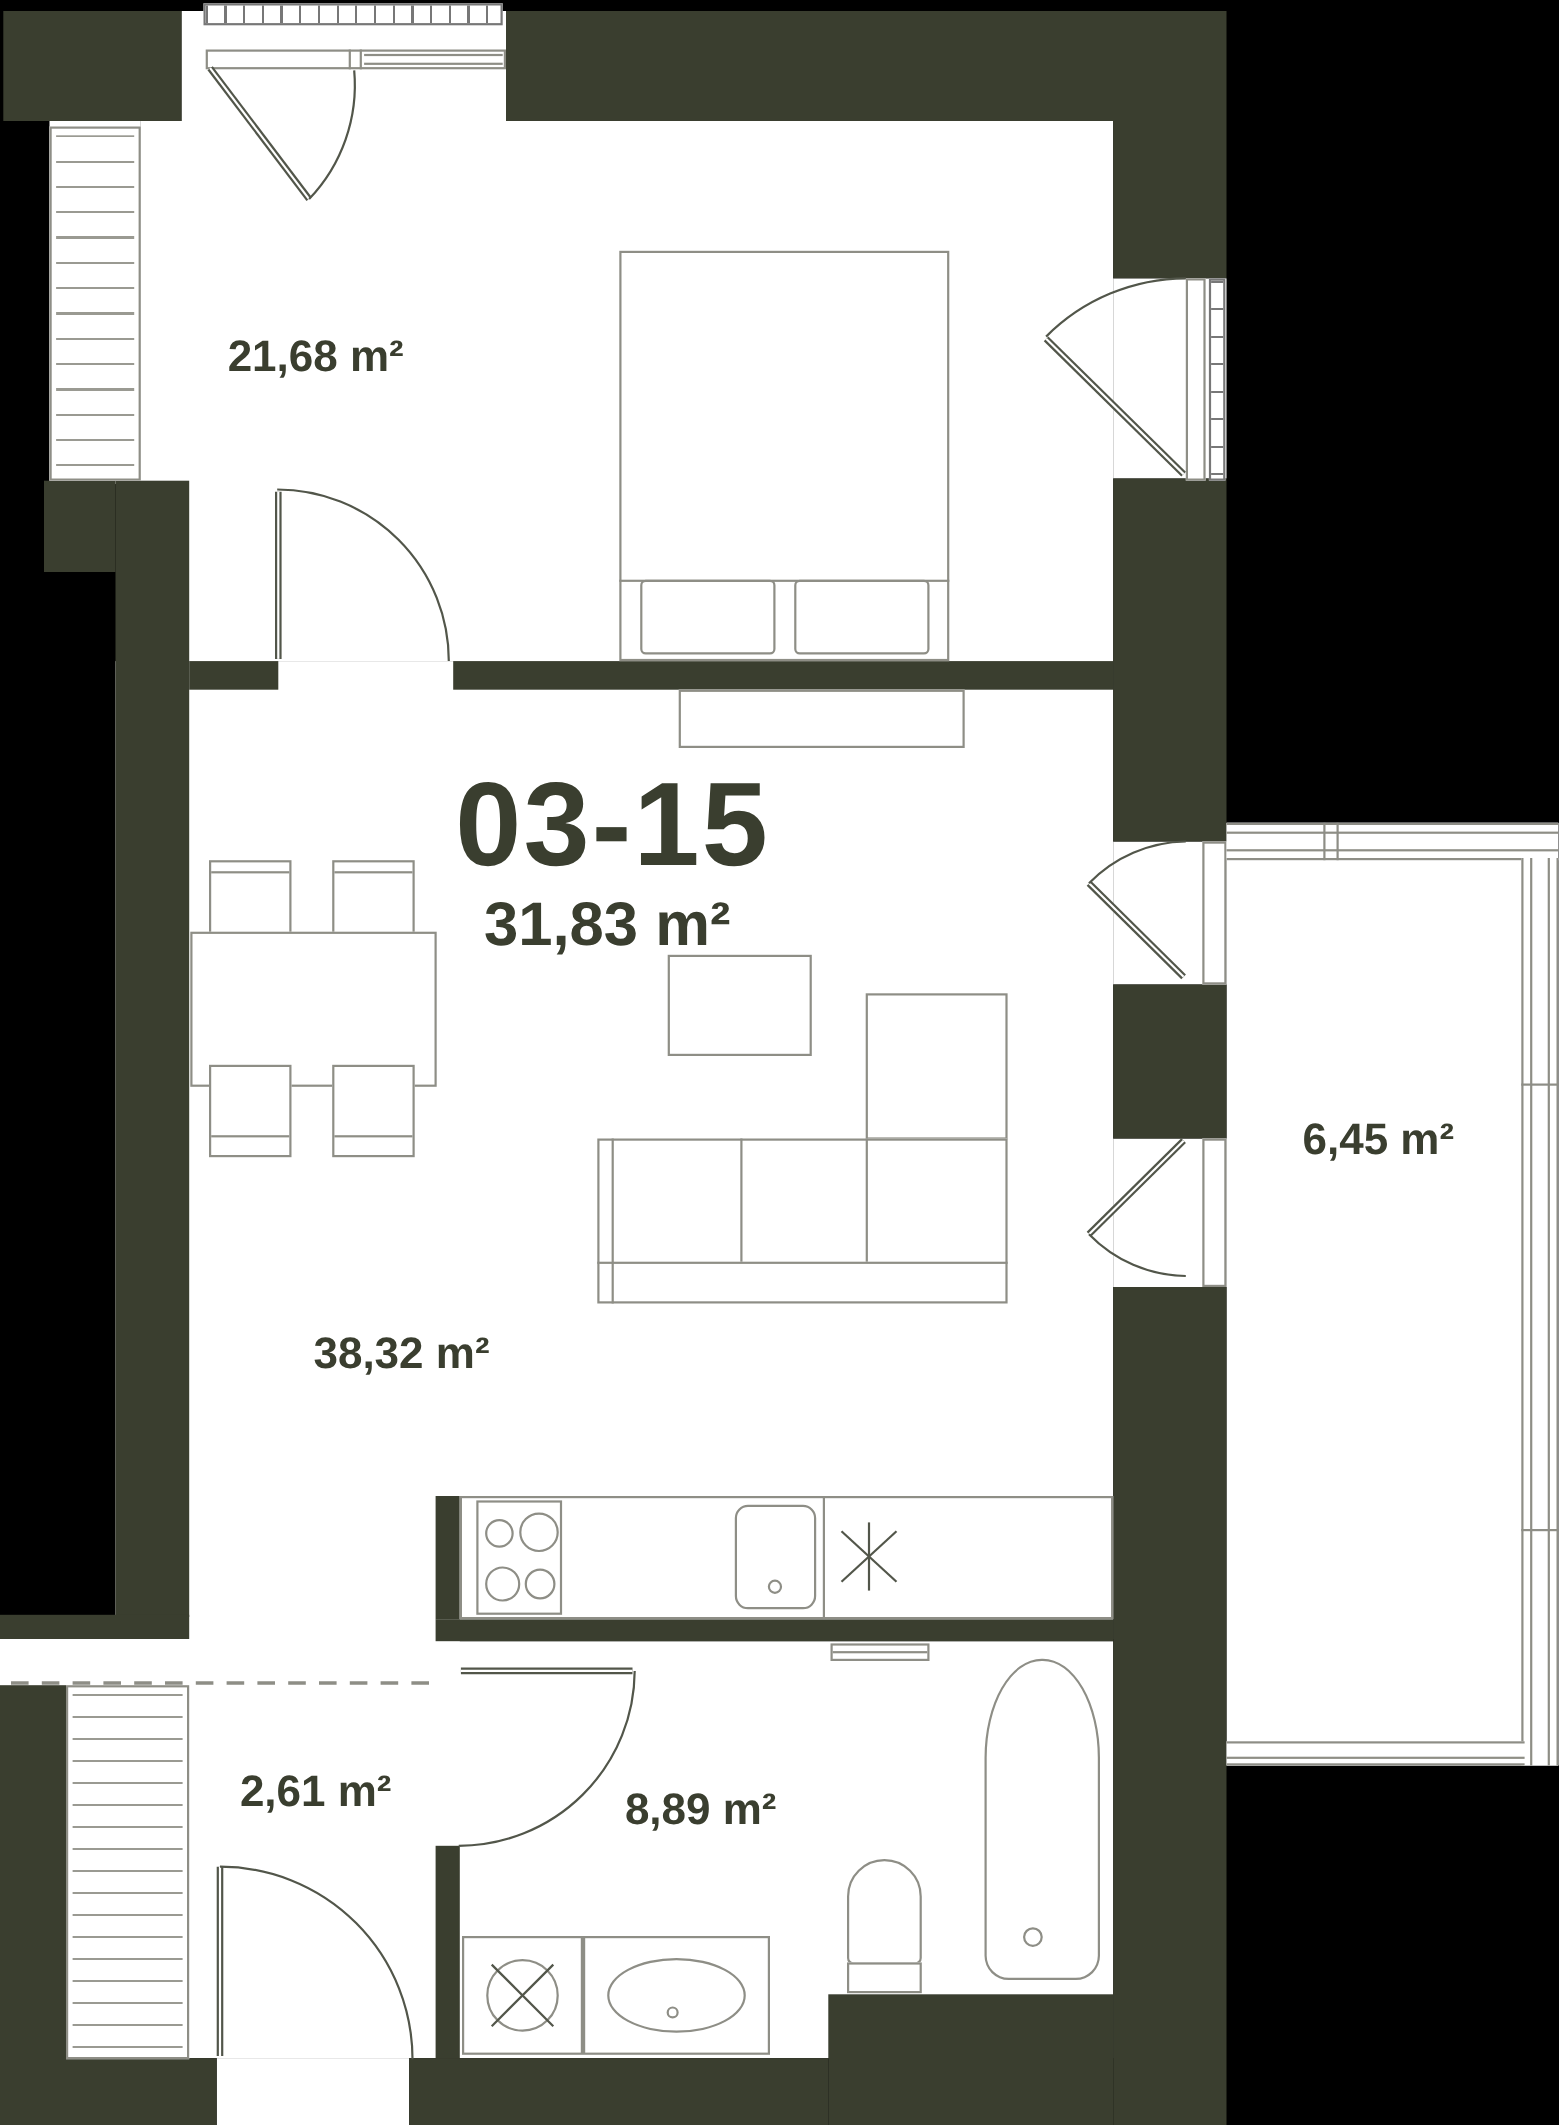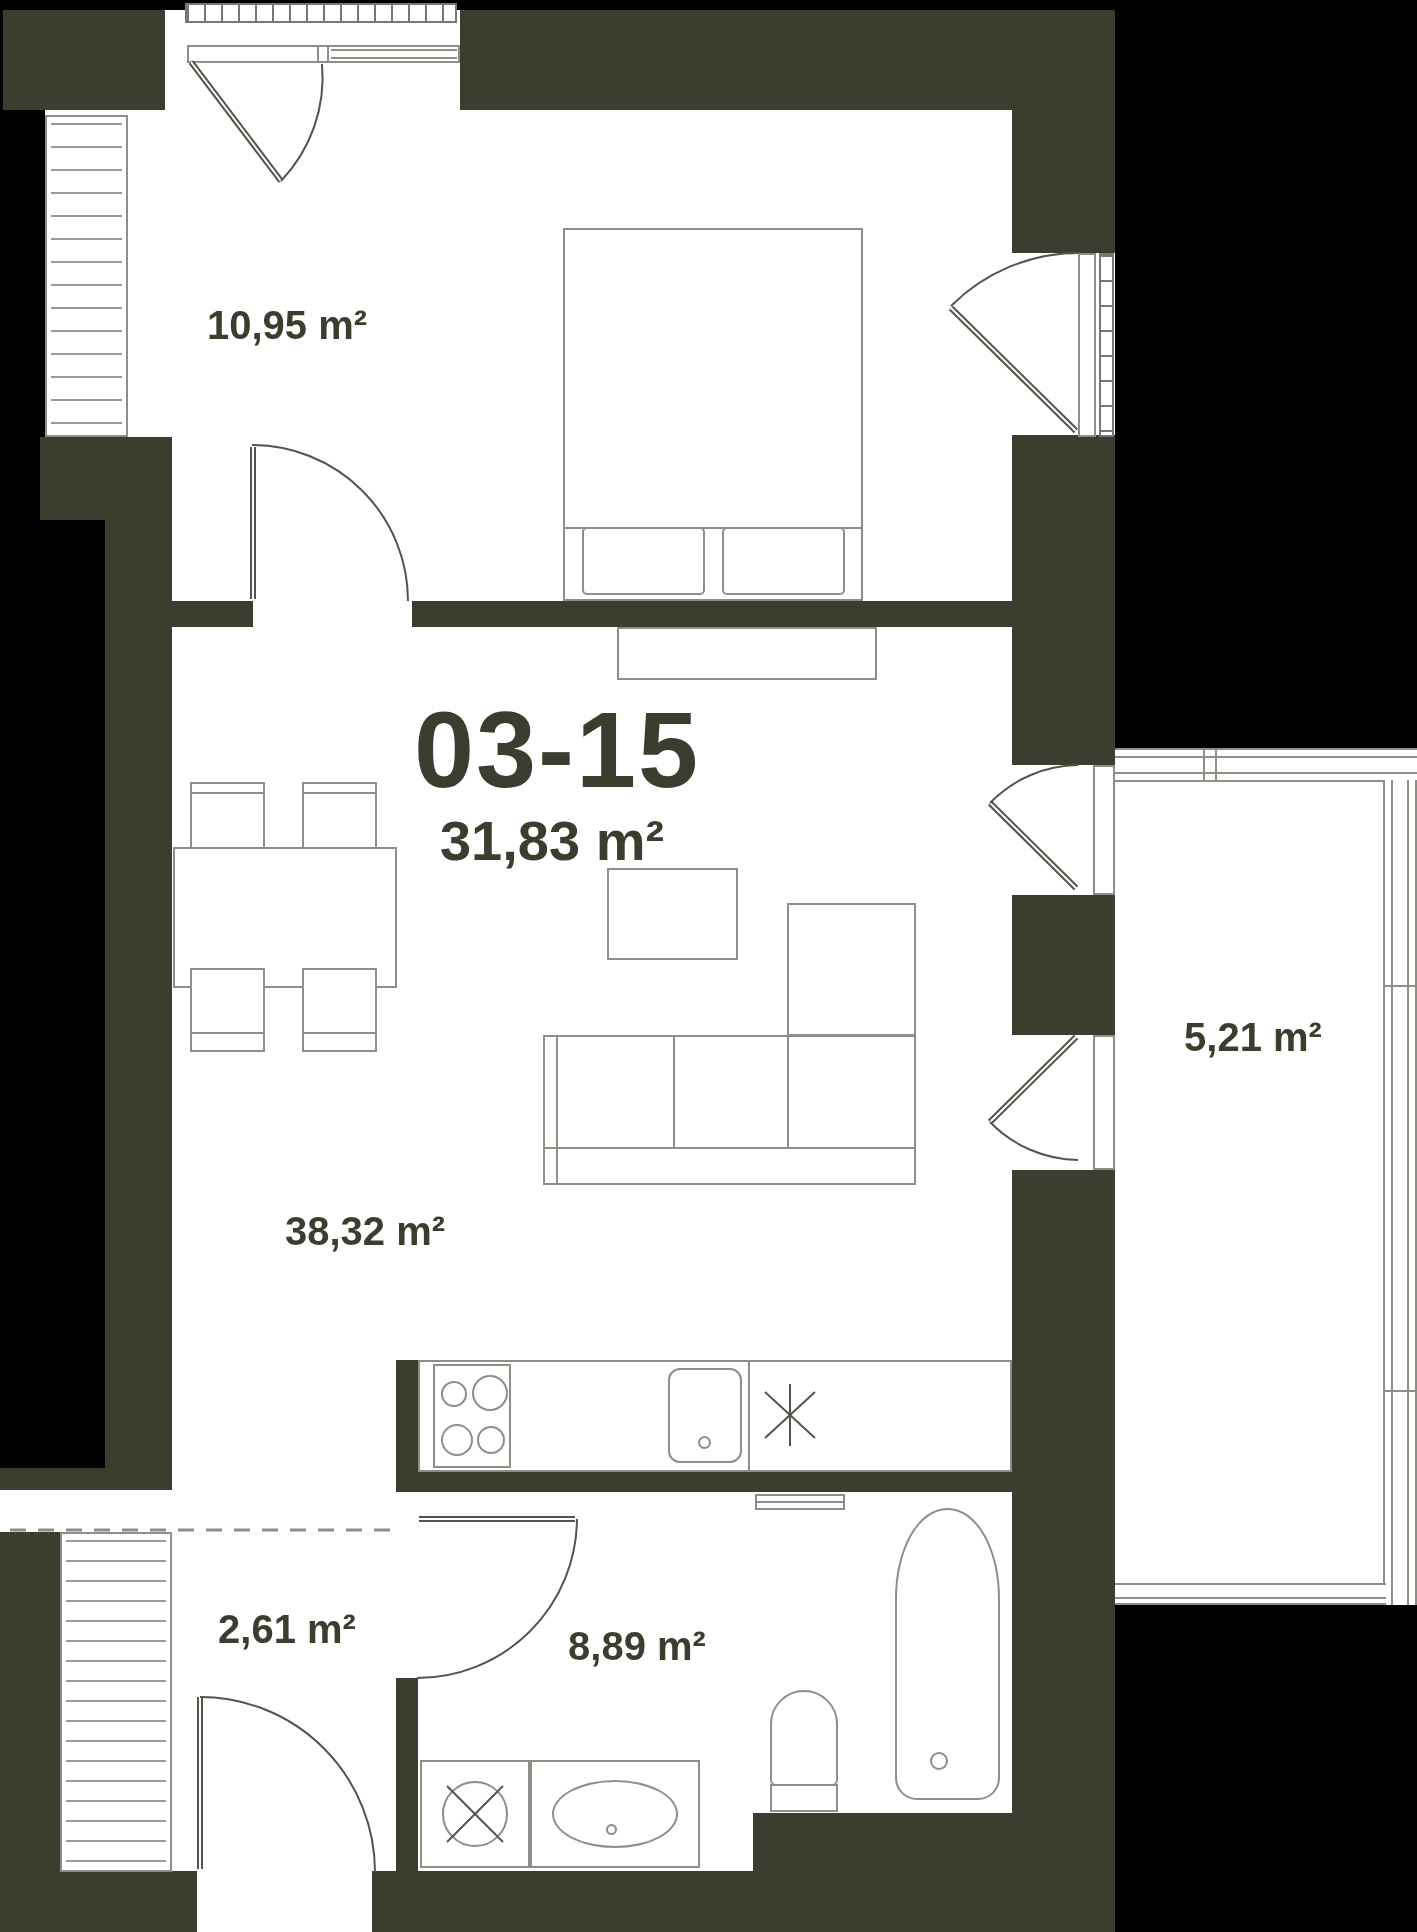--- a/index.html
+++ b/index.html
@@ -200,20 +200,20 @@
       </g>
 
       <g stroke="#52564a" stroke-width="2">
         <line x1="790" y1="1384" x2="790" y2="1446"></line>
         <line x1="765" y1="1392" x2="815" y2="1438"></line>
         <line x1="815" y1="1392" x2="765" y2="1438"></line>
       </g>
     </g>
   </svg>
 
-  <div class="label room-label" style="left:287px;top:325px;">10,95 m²</div>
+  <div class="label room-label" style="left:287px;top:325px;">21,68 m²</div>
   <div class="label unit-number" style="left:557px;top:749px;">03-15</div>
   <div class="label unit-area" style="left:552px;top:840px;">31,83 m²</div>
   <div class="label room-label" style="left:365px;top:1231px;">38,32 m²</div>
-  <div class="label room-label" style="left:1253px;top:1037px;">5,21 m²</div>
+  <div class="label room-label" style="left:1253px;top:1037px;">6,45 m²</div>
   <div class="label room-label" style="left:287px;top:1629px;">2,61 m²</div>
   <div class="label room-label" style="left:637px;top:1646px;">8,89 m²</div>
 </div>
 
 </body></html>

